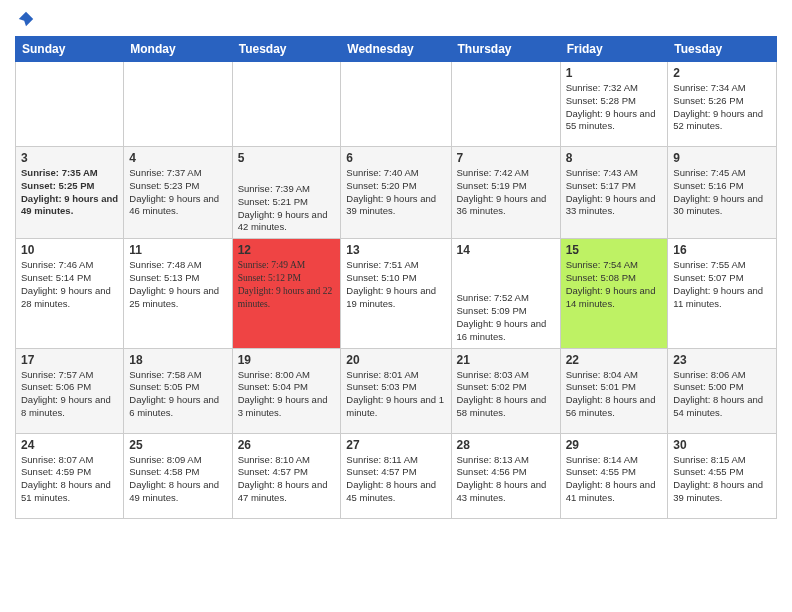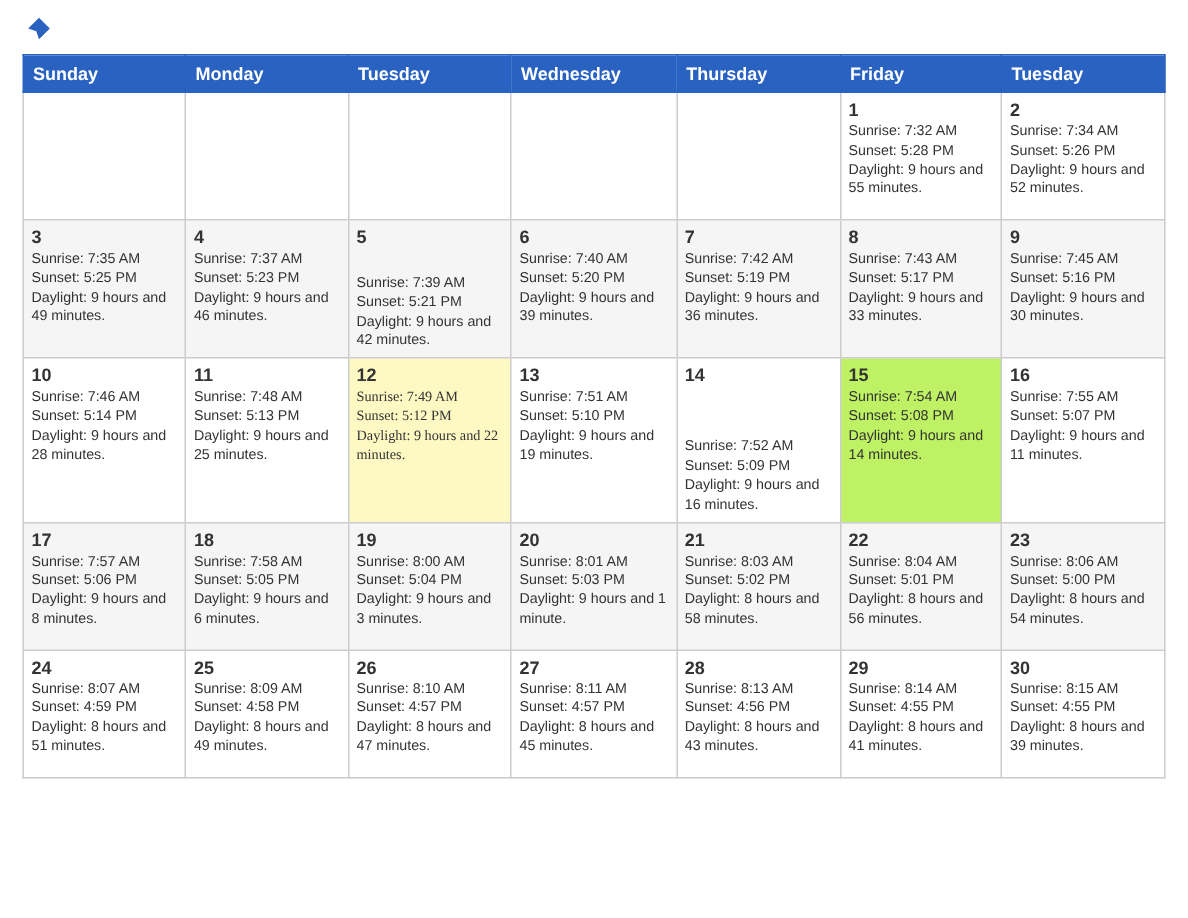--- a/index.html
+++ b/index.html
@@ -150,21 +150,21 @@
           <td style="background: rgb(255, 255, 255);">
             <span class="day-num">2</span>
             <div class="cell-info" style="white-space: pre-line;">Sunrise: 7:34 AM
 Sunset: 5:26 PM
 Daylight: 9 hours and 52 minutes.</div>
           </td>
         </tr>
         <tr>
           <td style="background: rgb(245, 245, 245);">
             <span class="day-num">3</span>
-            <div class="cell-info" style="white-space: pre-line;">Sunrise: 7:35 AM
+            <div class="cell-info" style="white-space: pre-line; font-weight: bold;">Sunrise: 7:35 AM
 Sunset: 5:25 PM
 Daylight: 9 hours and 49 minutes.</div>
           </td>
           <td style="background: rgb(245, 245, 245);">
             <span class="day-num">4</span>
             <div class="cell-info" style="white-space: pre-line;">Sunrise: 7:37 AM
 Sunset: 5:23 PM
 Daylight: 9 hours and 46 minutes.</div>
           </td>
           <td style="background: rgb(245, 245, 245);">
@@ -204,21 +204,21 @@
             <div class="cell-info" style="white-space: pre-line;">Sunrise: 7:46 AM
 Sunset: 5:14 PM
 Daylight: 9 hours and 28 minutes.</div>
           </td>
           <td style="background: rgb(255, 255, 255);">
             <span class="day-num">11</span>
             <div class="cell-info" style="white-space: pre-line;">Sunrise: 7:48 AM
 Sunset: 5:13 PM
 Daylight: 9 hours and 25 minutes.</div>
           </td>
-          <td style="background: #fef9c3;">
+          <td style="background: #ef4444;">
             <span class="day-num">12</span>
             <div class="cell-info" style="white-space: pre-line; font-family: Liberation Serif, serif;">Sunrise: 7:49 AM
 Sunset: 5:12 PM
 Daylight: 9 hours and 22 minutes.</div>
           </td>
           <td style="background: rgb(255, 255, 255);">
             <span class="day-num">13</span>
             <div class="cell-info" style="white-space: pre-line;">Sunrise: 7:51 AM
 Sunset: 5:10 PM
 Daylight: 9 hours and 19 minutes.</div>

